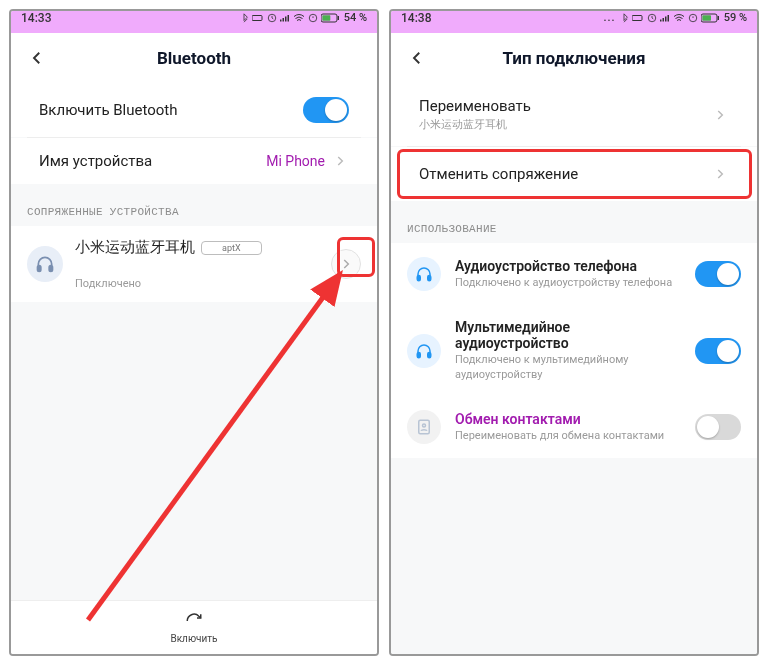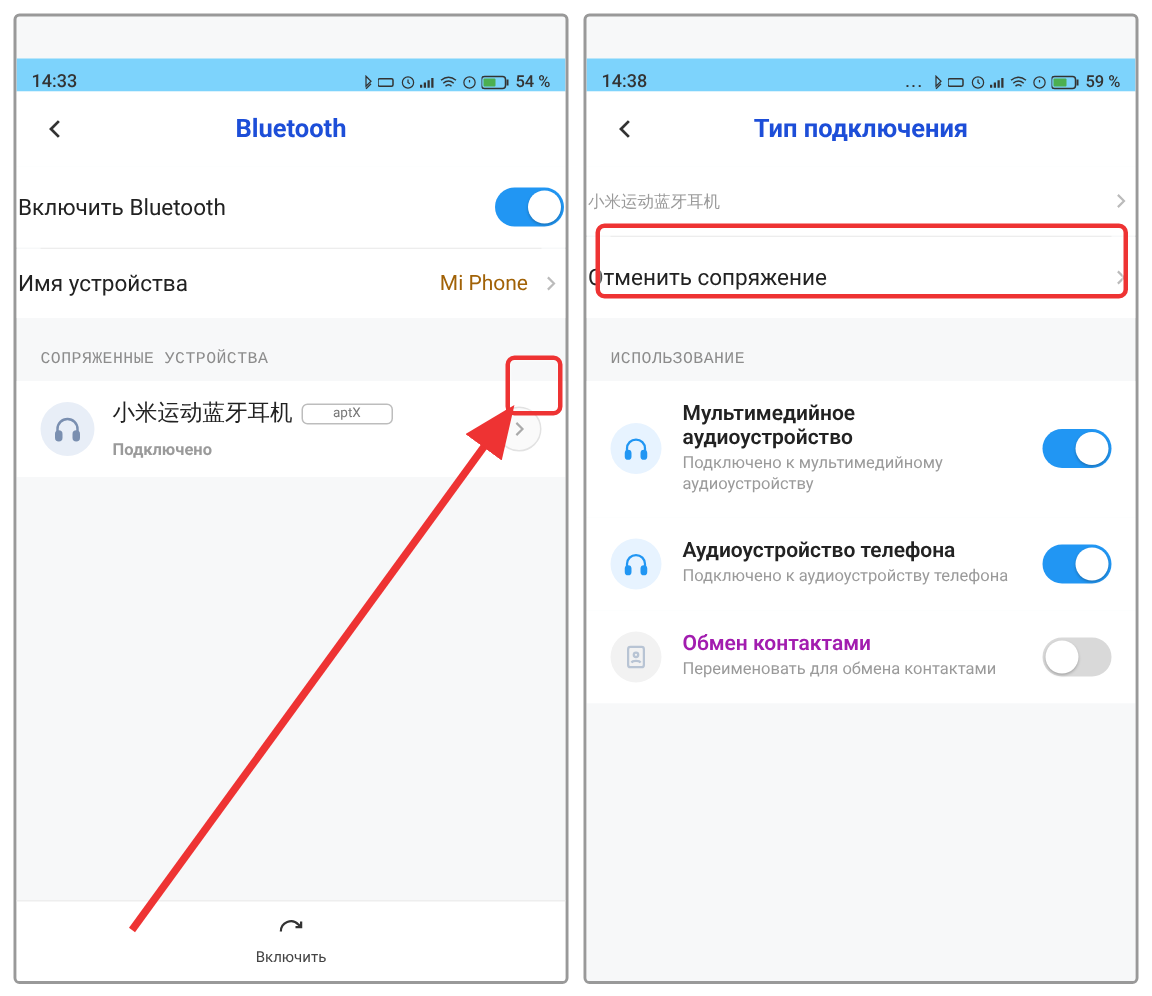--- a/index.html
+++ b/index.html
@@ -22,62 +22,61 @@
   border: 2px solid #999;
   border-radius: 4px;
   background: #f7f8f9;
   position: relative;
   overflow: hidden;
   display: flex;
   flex-direction: column;
 }
 .status-bar {
   height: 22px;
-  background: #7dd3fc;
-  display: flex;
-  align-items: flex-end;
+  background: #f0abfc;
+  display: flex;
+  align-items: flex-start;
   justify-content: space-between;
   padding: 0 10px 0 10px;
   font-size: 12px;
   color: #333;
   font-weight: 500;
-  margin-top: 28px;
 }
 .status-right { display: flex; align-items: center; gap: 3px; font-size: 11px; }
 .status-right svg { display: block; }
 .header {
   height: 50px;
   background: #fff;
   display: flex;
   align-items: center;
   position: relative;
   padding: 0 14px;
 }
 .back-btn { width: 24px; height: 24px; display: flex; align-items: center; justify-content: center; cursor: pointer; }
 .header-title {
   position: absolute;
   left: 0; right: 0;
   text-align: center;
   font-size: 17px;
   font-weight: 700;
-  color: #1d4ed8;
+  color: #0f172a;
   pointer-events: none;
 }
 .row {
   background: #fff;
   display: flex;
   align-items: center;
-  padding: 14px 1px;
+  padding: 14px 28px;
   position: relative;
 }
 .row + .row-divider { height: 1px; background: #ededed; margin: 0 16px; }
 .row-main { flex: 1; }
 .row-title { font-size: 15px; color: #222; }
 .row-sub { font-size: 11px; color: #9a9a9a; margin-top: 3px; line-height: 1.3; }
-.row-value { font-size: 14px; color: #a16207; margin-right: 6px; }
+.row-value { font-size: 14px; color: #a21caf; margin-right: 6px; }
 .chev { width: 18px; height: 18px; display: flex; align-items: center; justify-content: center; }
 .section-gap { height: 12px; background: transparent; }
 .section-header {
   font-size: 11px;
   color: #8c8c8c;
   padding: 10px 16px 8px;
   letter-spacing: 0.3px;
   font-family: Liberation Mono, monospace;
 }
 .device-row {
@@ -96,21 +95,21 @@
 .device-main { flex: 1; }
 .device-title-line { display: flex; align-items: center; gap: 6px; }
 .device-title { font-size: 15px; color: #222; }
 .codec-badge {
   border: 1px solid #bdbdbd;
   border-radius: 4px;
   font-size: 9px;
   color: #777;
   padding: 1px 20px;
 }
-.device-sub { font-size: 11px; color: #9a9a9a; margin-top: 8px; font-weight: bold; }
+.device-sub { font-size: 11px; color: #9a9a9a; margin-top: 20px; }
 .device-chev-box {
   width: 30px; height: 30px;
   border: 1px solid #e2e2e2;
   border-radius: 15px;
   background: #fafafa;
   display: flex; align-items: center; justify-content: center;
 }
 .footer {
   margin-top: auto;
   background: #fff;
@@ -328,20 +327,21 @@
       <div class="back-btn">
         <svg width="18" height="18" viewBox="0 0 24 24" fill="none" stroke="#333" stroke-width="2.5">
             <path d="M15 5l-7 7 7 7"></path>
           </svg>
       </div>
       <div class="header-title">Тип подключения</div>
     </div>
 
     <div class="row">
       <div class="row-main">
+        <div class="row-title">Переименовать</div>
         <div class="row-sub">小米运动蓝牙耳机</div>
       </div>
       <span class="chev">
         <svg width="14" height="14" viewBox="0 0 24 24" fill="none" stroke="#bbb" stroke-width="2.5">
             <path d="M9 5l7 7-7 7"></path>
           </svg>
       </span>
     </div>
     <div class="row-divider"></div>
     <div class="row" style="padding-top:18px;padding-bottom:18px;">
@@ -360,39 +360,39 @@
 
     <div class="usage-row">
       <div class="usage-icon blue">
         <svg width="18" height="18" viewBox="0 0 24 24" fill="none" stroke="#2196f3" stroke-width="2">
             <path d="M4 14v-2a8 8 0 0116 0v2"></path>
             <rect x="3" y="14" width="4" height="7" rx="2" fill="#2196f3"></rect>
             <rect x="17" y="14" width="4" height="7" rx="2" fill="#2196f3"></rect>
           </svg>
       </div>
       <div class="usage-main">
-        <div class="usage-title">Мультимедийное аудиоустройство</div>
-        <div class="usage-sub">Подключено к мультимедийному аудиоустройству</div>
+        <div class="usage-title">Аудиоустройство телефона</div>
+        <div class="usage-sub">Подключено к аудиоустройству телефона</div>
       </div>
       <div class="toggle on">
           <div class="knob"></div>
         </div>
     </div>
 
     <div class="usage-row">
       <div class="usage-icon blue">
         <svg width="18" height="18" viewBox="0 0 24 24" fill="none" stroke="#2196f3" stroke-width="2">
             <path d="M4 14v-2a8 8 0 0116 0v2"></path>
             <rect x="3" y="14" width="4" height="7" rx="2" fill="#2196f3"></rect>
             <rect x="17" y="14" width="4" height="7" rx="2" fill="#2196f3"></rect>
           </svg>
       </div>
       <div class="usage-main">
-        <div class="usage-title">Аудиоустройство телефона</div>
-        <div class="usage-sub">Подключено к аудиоустройству телефона</div>
+        <div class="usage-title">Мультимедийное аудиоустройство</div>
+        <div class="usage-sub">Подключено к мультимедийному аудиоустройству</div>
       </div>
       <div class="toggle on">
           <div class="knob"></div>
         </div>
     </div>
 
     <div class="usage-row">
       <div class="usage-icon dim">
         <svg width="18" height="18" viewBox="0 0 24 24" fill="none" stroke="#b8c4d4" stroke-width="2">
             <rect x="5" y="3" width="14" height="18" rx="2"></rect>

